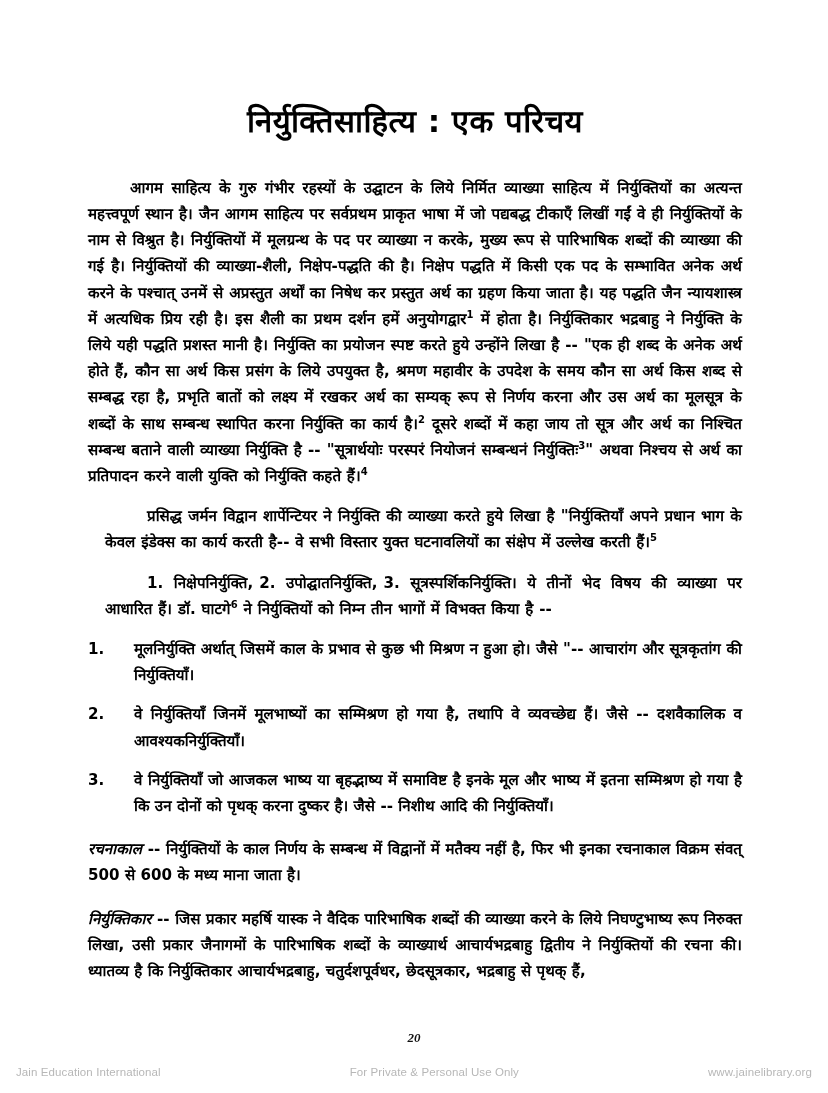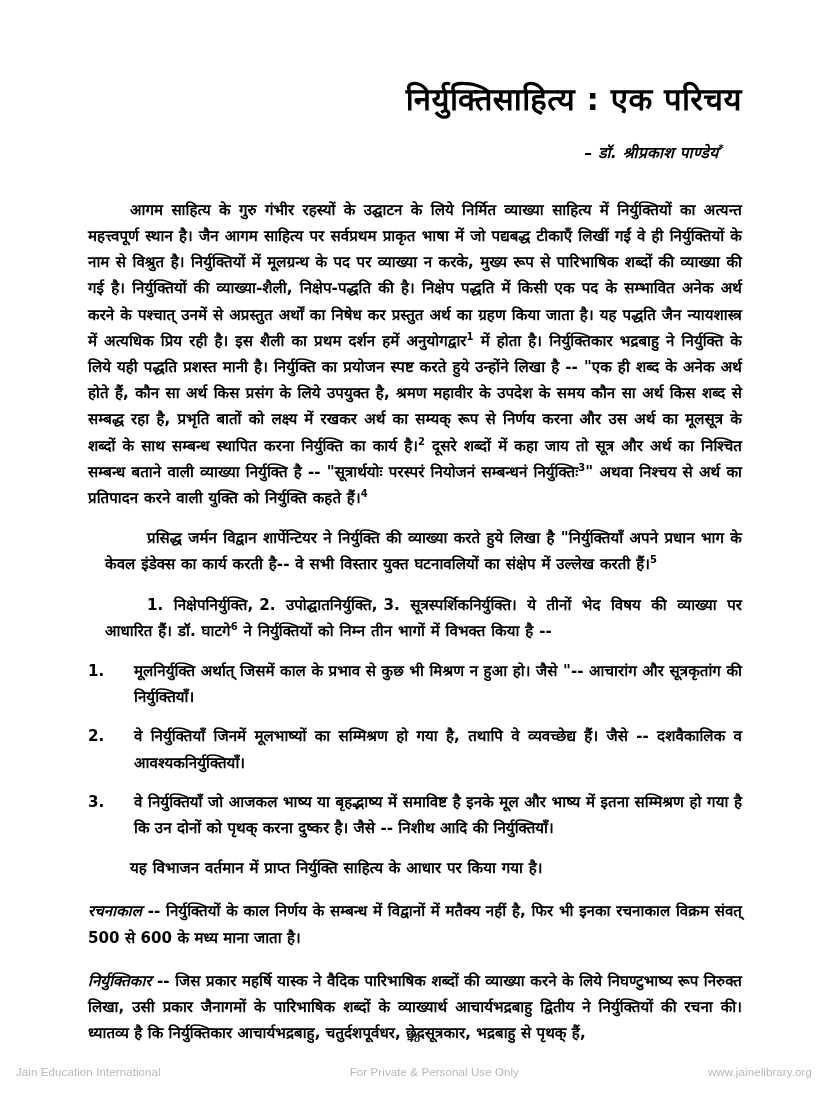--- a/index.html
+++ b/index.html
@@ -26,22 +26,22 @@
   .content {
     position: absolute;
     left: 88px;
     top: 0;
     width: 654px;
   }
 
   
   .doc-title {
     margin: 0;
-    padding-top: 80px;
-    text-align: right;
+    padding-top: 102px;
+    text-align: center;
     font-size: 31px;
     font-weight: bold;
     letter-spacing: 0.5px;
     line-height: 1.25;
     color: #000;
     font-family: "DejaVu Sans", "Liberation Sans", sans-serif;
   }
 
   .byline {
     margin: 22px 0 0 0;
@@ -178,23 +178,20 @@
 </style>
 </head>
 <body>
 
 <div class="page">
 
   <div class="content">
 
     <h1 class="doc-title">निर्युक्तिसाहित्य : एक परिचय</h1>
 
-    <div class="byline">
-      <span>– डॉ. श्रीप्रकाश पाण्डेय</span><span class="star">*</span>
-    </div>
 
     <div class="body-block">
 
       <p class="para indent"><span>आगम साहित्य के गुरु गंभीर रहस्यों के उद्घाटन के लिये निर्मित व्याख्या साहित्य में निर्युक्तियों का अत्यन्त महत्त्वपूर्ण स्थान है। जैन आगम साहित्य पर सर्वप्रथम प्राकृत भाषा में जो पद्यबद्ध टीकाएँ लिखीं गईं वे ही निर्युक्तियों के नाम से विश्रुत है। निर्युक्तियों में मूलग्रन्थ के पद पर व्याख्या न करके, मुख्य रूप से पारिभाषिक शब्दों की व्याख्या की गई है। निर्युक्तियों की व्याख्या-शैली, निक्षेप-पद्धति की है। निक्षेप पद्धति में किसी एक पद के सम्भावित अनेक अर्थ करने के पश्चात् उनमें से अप्रस्तुत अर्थों का निषेध कर प्रस्तुत अर्थ का ग्रहण किया जाता है। यह पद्धति जैन न्यायशास्त्र में अत्यधिक प्रिय रही है। इस शैली का प्रथम दर्शन हमें अनुयोगद्वार</span><sup class="fn">1</sup><span> में होता है। निर्युक्तिकार भद्रबाहु ने निर्युक्ति के लिये यही पद्धति प्रशस्त मानी है। निर्युक्ति का प्रयोजन स्पष्ट करते हुये उन्होंने लिखा है -- "एक ही शब्द के अनेक अर्थ होते हैं, कौन सा अर्थ किस प्रसंग के लिये उपयुक्त है, श्रमण महावीर के उपदेश के समय कौन सा अर्थ किस शब्द से सम्बद्ध रहा है, प्रभृति बातों को लक्ष्य में रखकर अर्थ का सम्यक् रूप से निर्णय करना और उस अर्थ का मूलसूत्र के शब्दों के साथ सम्बन्ध स्थापित करना निर्युक्ति का कार्य है।</span><sup class="fn">2</sup><span> दूसरे शब्दों में कहा जाय तो सूत्र और अर्थ का निश्चित सम्बन्ध बताने वाली व्याख्या निर्युक्ति है -- "सूत्रार्थयोः परस्परं नियोजनं सम्बन्धनं निर्युक्तिः</span><sup class="fn">3</sup><span>" अथवा निश्चय से अर्थ का प्रतिपादन करने वाली युक्ति को निर्युक्ति कहते हैं।</span><sup class="fn">4</sup></p>
 
       <p class="para indent gap"><span>प्रसिद्ध जर्मन विद्वान शार्पेन्टियर ने निर्युक्ति की व्याख्या करते हुये लिखा है "निर्युक्तियाँ अपने प्रधान भाग के केवल इंडेक्स का कार्य करती है-- वे सभी विस्तार युक्त घटनावलियों का संक्षेप में उल्लेख करती हैं।</span><sup class="fn">5</sup></p>
 
 
       <p class="para types gap"><span>1.</span> <span>निक्षेपनिर्युक्ति,</span><span class="type-sep"></span><span>2.</span> <span>उपोद्घातनिर्युक्ति,</span><span class="type-sep"></span><span>3.</span> <span>सूत्रस्पर्शिकनिर्युक्ति।</span><span> ये तीनों भेद विषय की व्याख्या पर आधारित हैं। डॉ. घाटगे</span><sup class="fn">6</sup><span> ने निर्युक्तियों को निम्न तीन भागों में विभक्त किया है --</span></p>
 
@@ -210,30 +207,29 @@
           <span>वे निर्युक्तियाँ जिनमें मूलभाष्यों का सम्मिश्रण हो गया है, तथापि वे व्यवच्छेद्य हैं। जैसे -- दशवैकालिक व आवश्यकनिर्युक्तियाँ।</span>
         </div>
 
         <div class="num-item">
           <span class="num-marker">3.</span>
           <span>वे निर्युक्तियाँ जो आजकल भाष्य या बृहद्भाष्य में समाविष्ट है इनके मूल और भाष्य में इतना सम्मिश्रण हो गया है कि उन दोनों को पृथक् करना दुष्कर है। जैसे -- निशीथ आदि की निर्युक्तियाँ।</span>
         </div>
 
       </div>
 
-      <p class="para closing">यह विभाजन वर्तमान में प्राप्त निर्युक्ति साहित्य के आधार पर किया गया है।</p>
 
       <p class="section"><span class="sec-head">रचनाकाल</span><span> -- </span><span>निर्युक्तियों के काल निर्णय के सम्बन्ध में विद्वानों में मतैक्य नहीं है, फिर भी इनका रचनाकाल विक्रम संवत् 500 से 600 के मध्य माना जाता है।</span></p>
 
       <p class="section"><span class="sec-head">निर्युक्तिकार</span><span> -- </span><span>जिस प्रकार महर्षि यास्क ने वैदिक पारिभाषिक शब्दों की व्याख्या करने के लिये निघण्टुभाष्य रूप निरुक्त लिखा, उसी प्रकार जैनागमों के पारिभाषिक शब्दों के व्याख्यार्थ आचार्यभद्रबाहु द्वितीय ने निर्युक्तियों की रचना की। ध्यातव्य है कि निर्युक्तिकार आचार्यभद्रबाहु, चतुर्दशपूर्वधर, छेदसूत्रकार, भद्रबाहु से पृथक् हैं,</span></p>
 
     </div>
   </div>
 
-  <div class="page-number">48</div>
+  <div class="page-number">20</div>
 
   <div class="footer">
     <div class="f-left">Jain Education International</div>
     <div class="f-center">For Private &amp; Personal Use Only</div>
     <div class="f-right">www.jainelibrary.org</div>
   </div>
 
 </div>
 
 </body></html>

